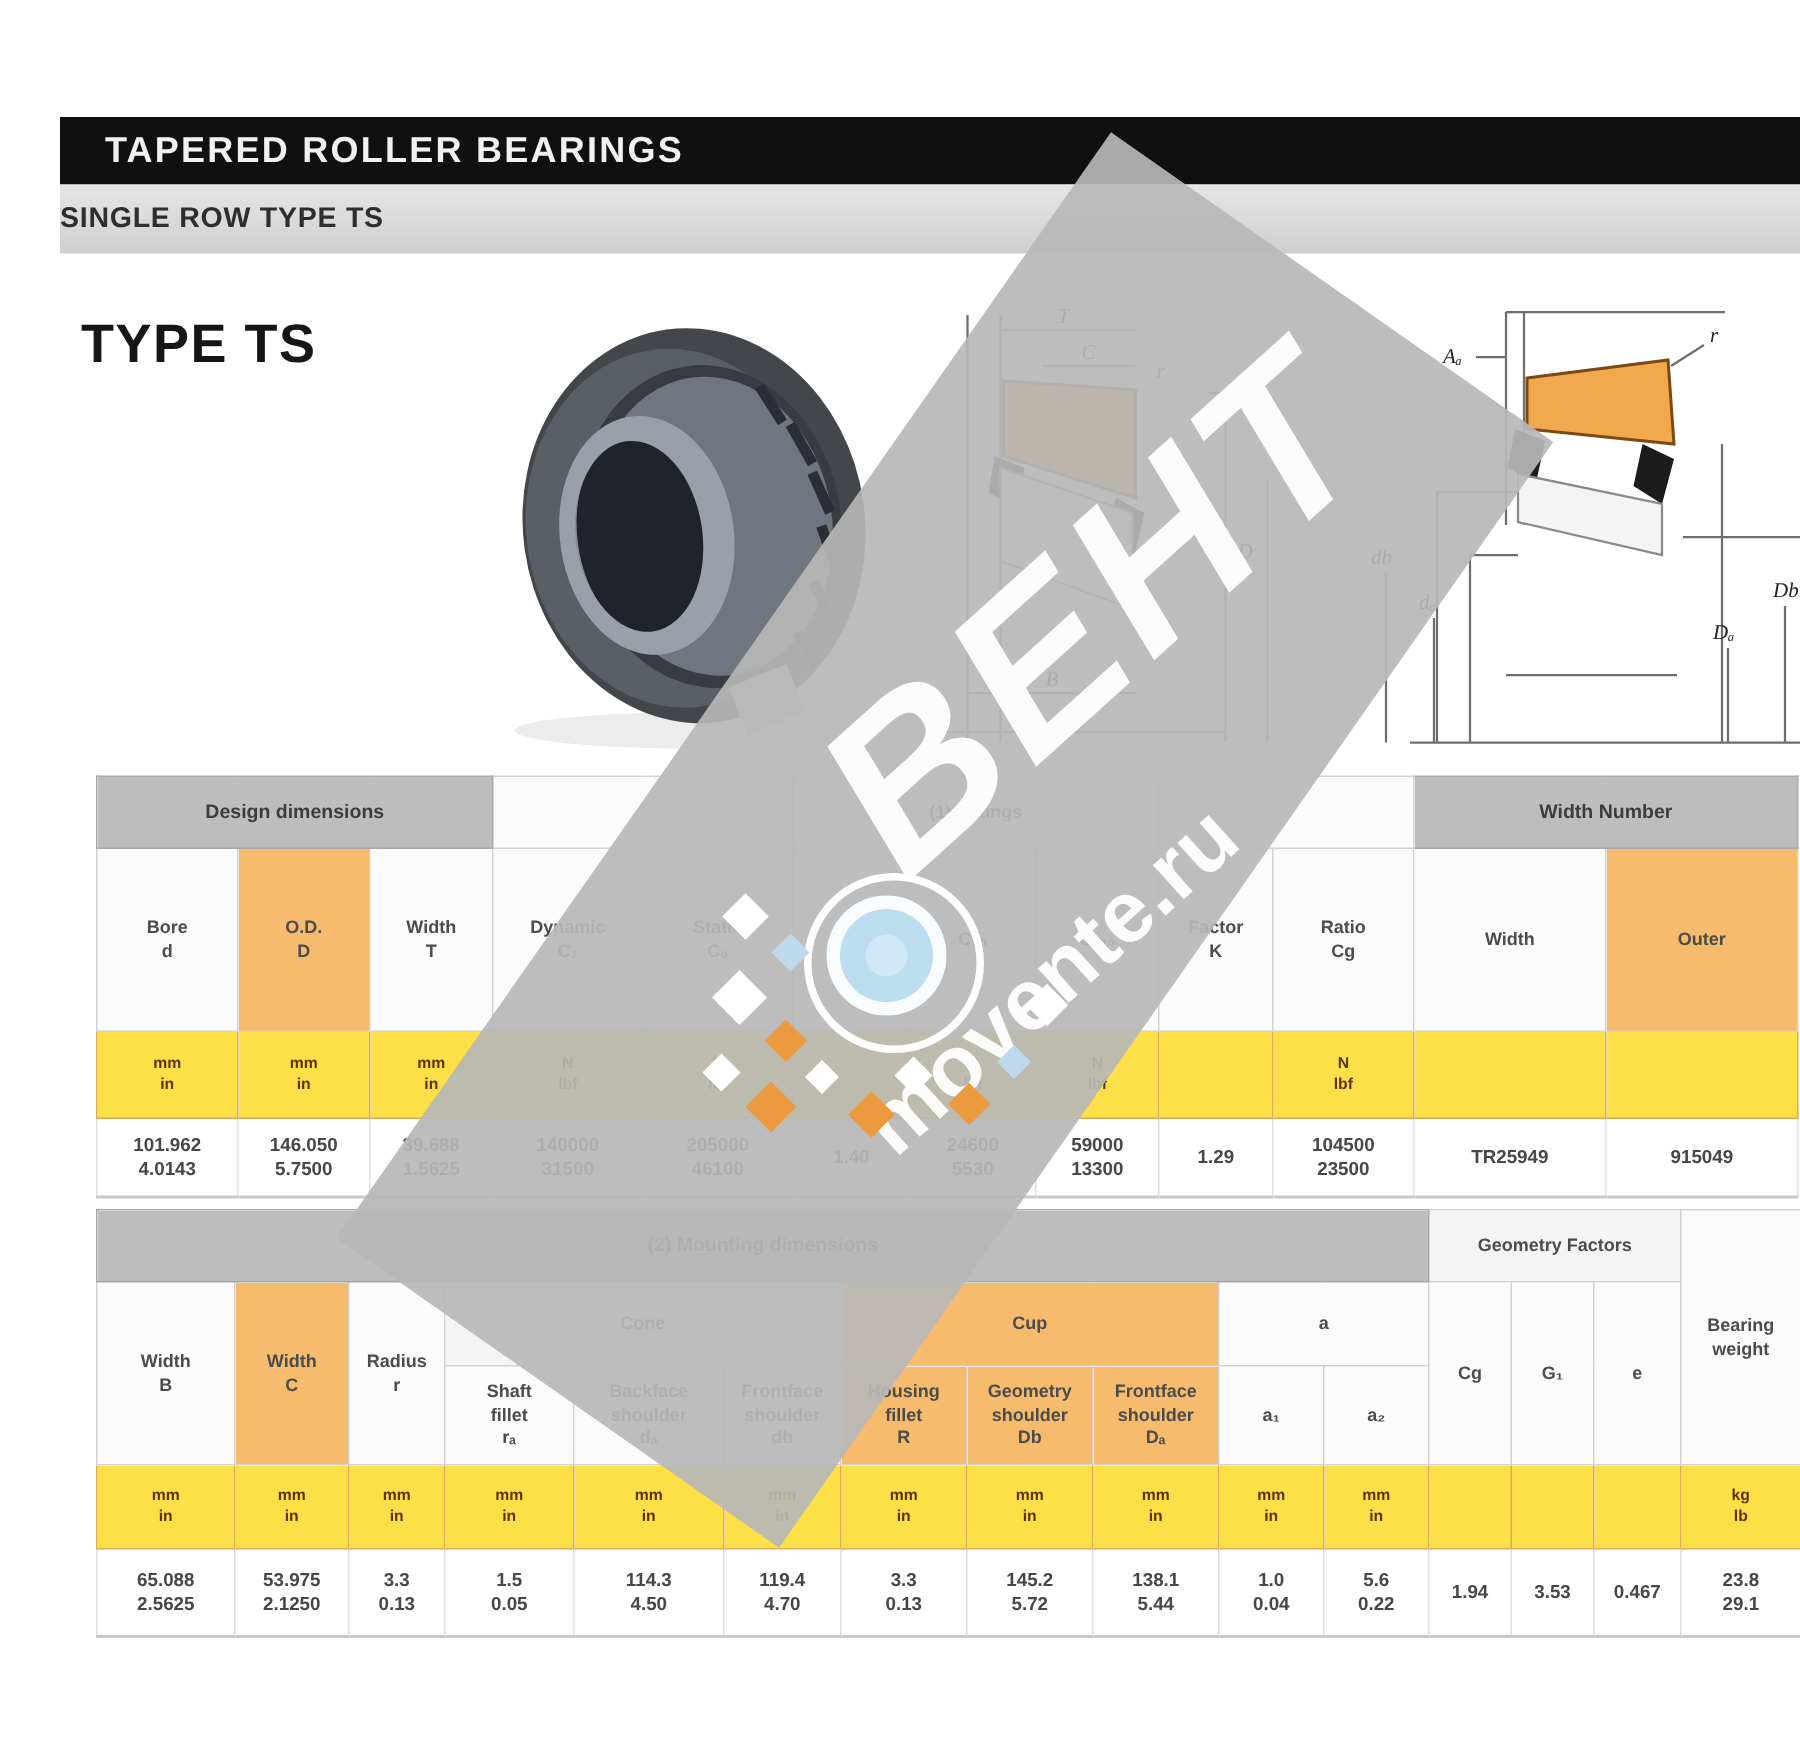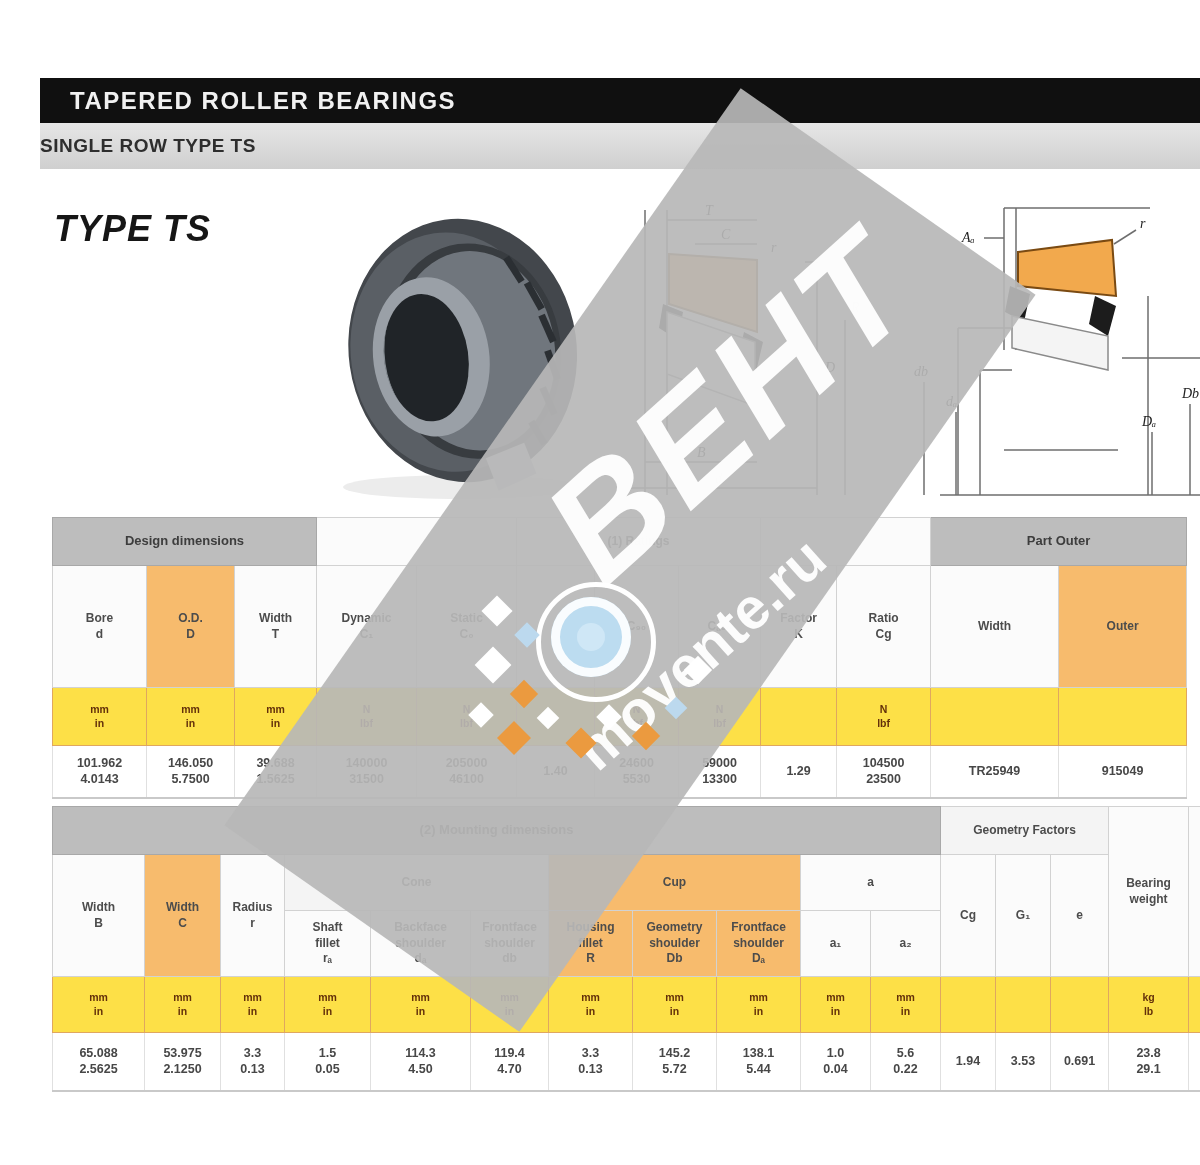--- a/index.html
+++ b/index.html
@@ -9,28 +9,28 @@
   
   .topbar{position:absolute;left:0;top:78px;width:1176px;height:45px;background:#101010;}
   .topbar-tab{position:absolute;left:1185px;top:78px;width:15px;height:45px;background:#101010;}
   .topbar .t{display:block;line-height:45px;padding-left:30px;color:#f1f1f1;
              font-size:24px;font-weight:bold;letter-spacing:1.5px;}
   .subbar{position:absolute;left:0;top:123px;width:1200px;height:46px;
           background:linear-gradient(to bottom,#e6e6e6,#cfcfcf);}
   .subbar .t{display:block;line-height:46px;color:#2e2e2e;
              font-size:19px;font-weight:bold;letter-spacing:.5px;}
   .type-title{position:absolute;left:14px;top:208px;font-size:36px;font-weight:900;
-              font-style:italic;color:#161616;letter-spacing:1px;}
+              color:#161616;letter-spacing:1px;}
 
   
   .fig{position:absolute;z-index:1;}
   .fig svg text{font-family:"Liberation Serif",serif;font-style:italic;font-size:14px;fill:#222;}
 
   
-  table.cat{position:absolute;left:12px;border-collapse:collapse;table-layout:fixed;z-index:1;
+  table.cat{position:absolute;left:24px;border-collapse:collapse;table-layout:fixed;z-index:1;
             background:#fff;}
   table.cat td,table.cat th{border:1px solid #d2d2d2;padding:0 2px;text-align:center;
             vertical-align:middle;white-space:pre-line;font-weight:bold;color:#4c4c4c;
             font-size:12px;line-height:1.3;overflow:hidden;}
   table.cat th.g{background:#bdbdbd;color:#3d3d3d;font-size:13px;border-color:#a8a8a8;}
   table.cat .oc{background:#f7bb6d;}
   table.cat .grp{background:#f4f4f4;}
   table.cat .white{background:#fbfbfb;}
   table.cat td.u{background:#fde047;color:#63300a;font-size:10.5px;border-color:#e0a75f;}
   table.cat td.d{background:#fff;color:#474747;font-size:12.5px;border-color:#e0e0e0;
@@ -172,21 +172,21 @@
       <col style="width:94px">
         <col style="width:128px">
         <col style="width:128px">
     </colgroup>
     <tbody>
         <tr class="r1">
       <th class="g" colspan="3">Design dimensions</th>
       <th class="white" colspan="2"></th>
       <th class="grp" colspan="3">(1) Ratings</th>
       <th class="white" colspan="2"></th>
-      <th class="g" colspan="2">Part Outer</th>
+      <th class="g" colspan="2">Width Number</th>
     </tr>
     <tr class="r2">
       <th class="white">Bore
 d</th>
       <th class="oc">O.D.
 D</th>
       <th class="white">Width
 T</th>
       <th class="white">Dynamic
 C₁</th>
@@ -360,21 +360,21 @@
       <td class="d">145.2
 5.72</td>
       <td class="d">138.1
 5.44</td>
       <td class="d">1.0
 0.04</td>
       <td class="d">5.6
 0.22</td>
       <td class="d">1.94</td>
       <td class="d">3.53</td>
-      <td class="d">0.691</td>
+      <td class="d">0.467</td>
       <td class="d">23.8
 29.1</td>
       <td class="d"></td>
     </tr>
   </tbody>
     </table>
 
   <div class="wm">
     <div class="wm-band"></div>
     <div class="wm-brand">ВЕНТ</div>

